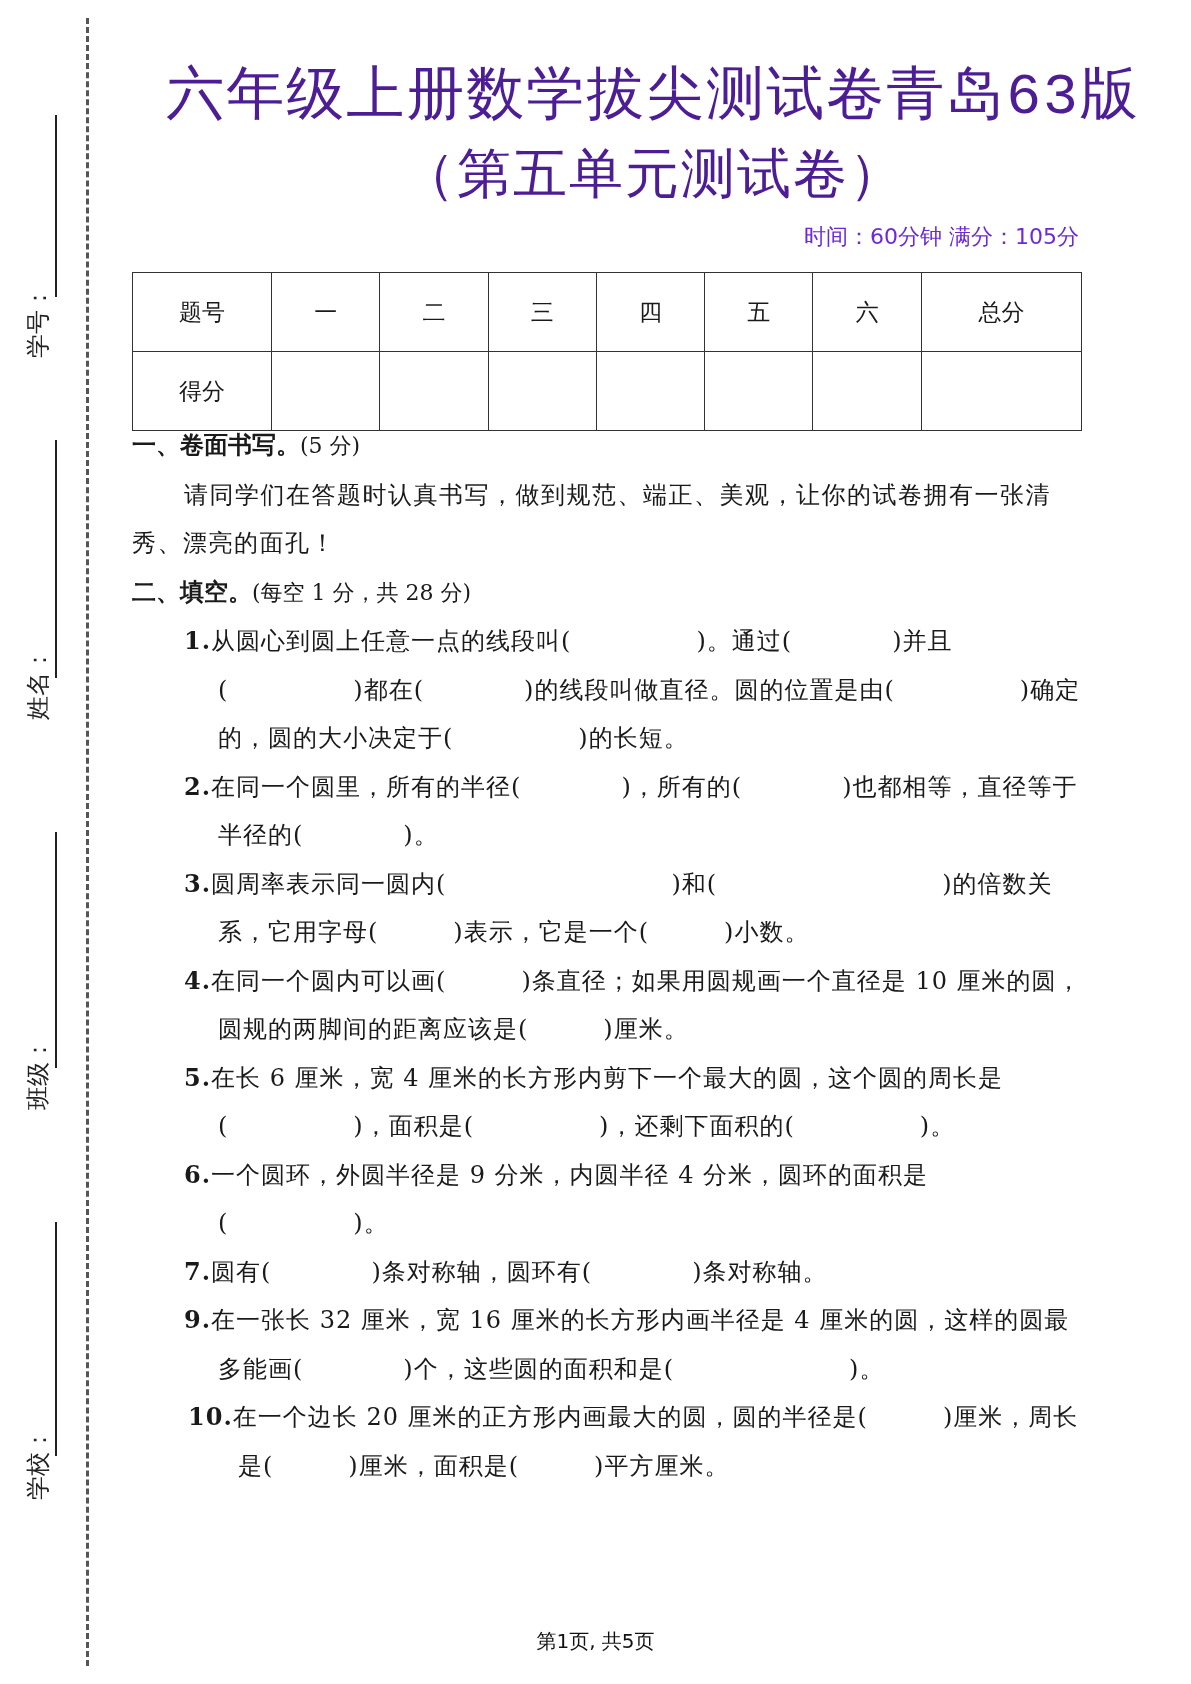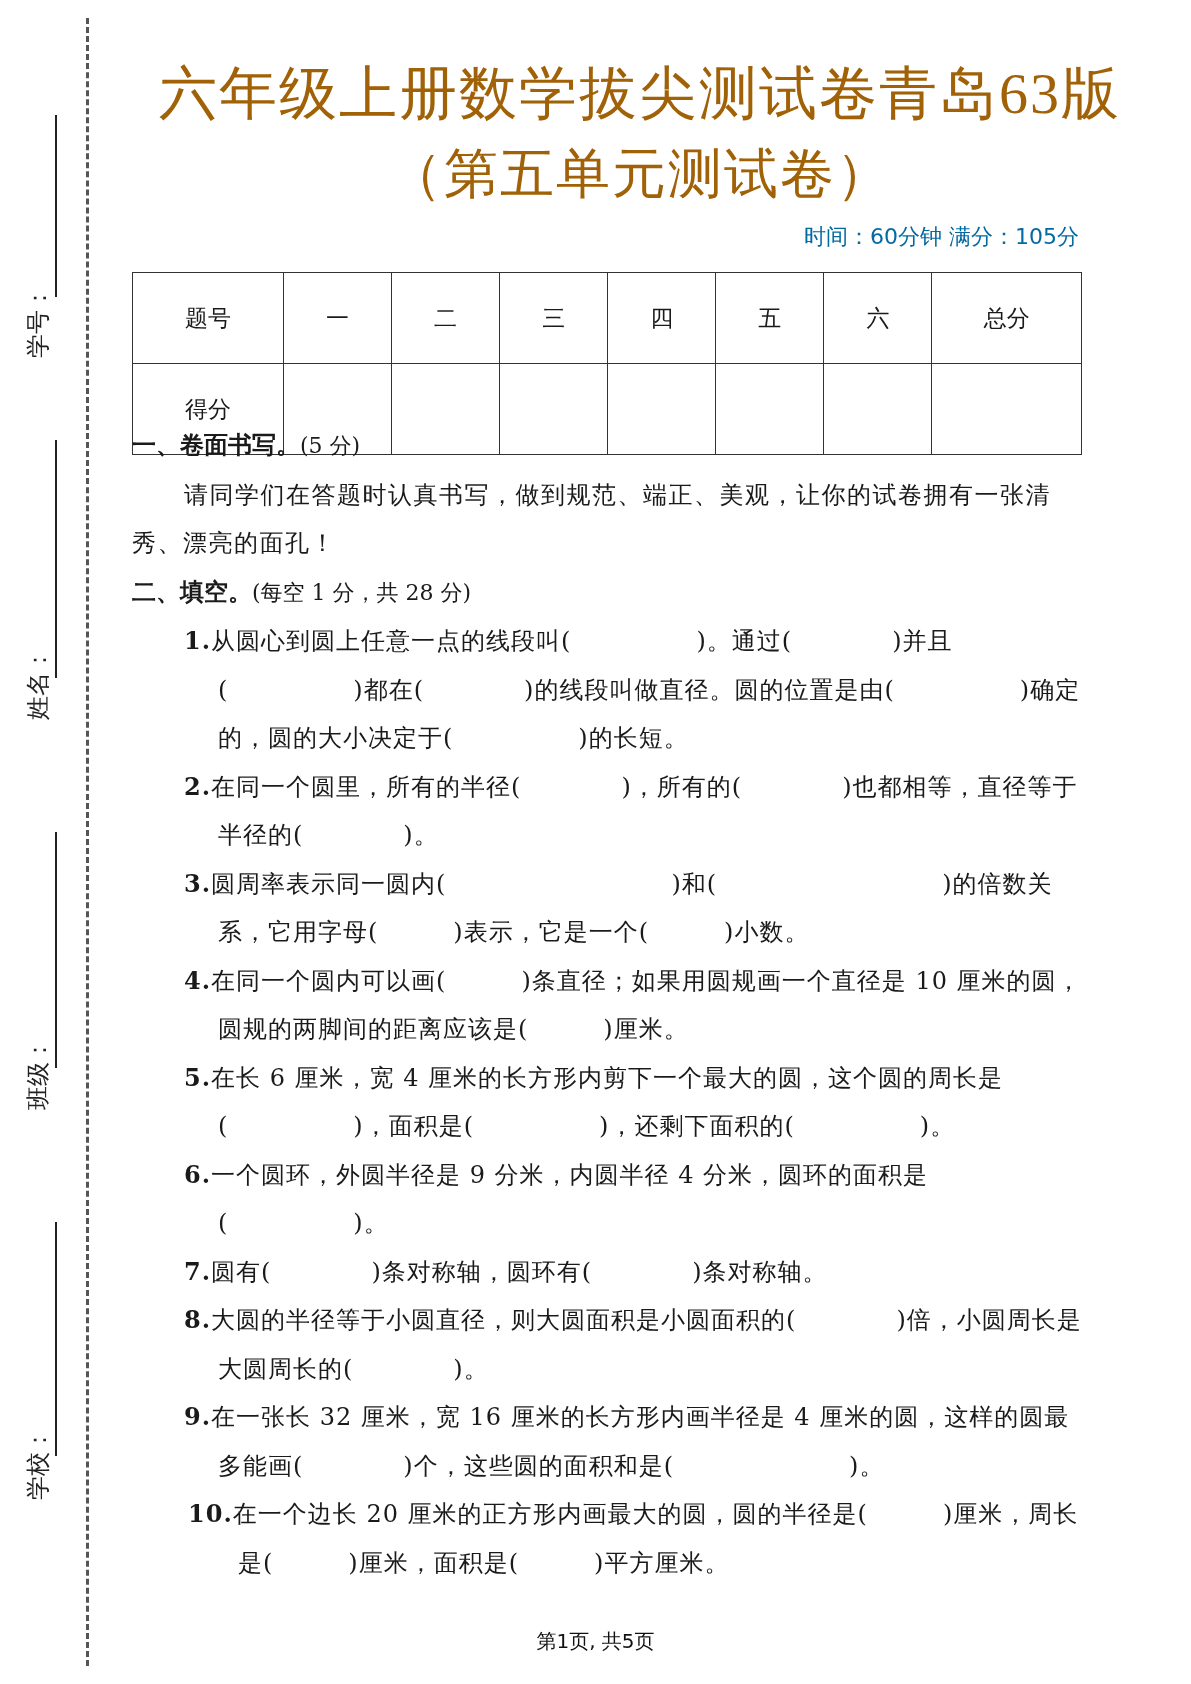--- a/index.html
+++ b/index.html
@@ -14,38 +14,38 @@
     .side-label {
       position: absolute; left: 22px; width: 40px;
       font-family: "DejaVu Sans", "Liberation Sans", sans-serif;
       font-size: 24px; color: #222;
       transform: rotate(-90deg); transform-origin: center center;
       white-space: nowrap; text-align: center;
     }
     .side-rule { position: absolute; left: 55px; width: 2px; background: #222; }
 
     .title {
-      position: absolute; left: 120px; width: 1040px; text-align: center;
-      font-family: Liberation Serif, serif;
-      color: #a16207;
+      position: absolute; left: 133px; width: 1040px; text-align: center;
+      font-family: Liberation Mono, monospace;
+      color: #4c1d95;
     }
     .title-main { top: 55px; font-size: 58px; letter-spacing: 2px; }
     .title-sub { top: 138px; font-size: 54px; letter-spacing: 2px; }
     .meta {
       position: absolute; right: 112px; top: 222px;
-      font-family: "DejaVu Sans", "Liberation Sans", sans-serif; font-size: 22px; color: #0369a1;
+      font-family: "DejaVu Sans", "Liberation Sans", sans-serif; font-size: 22px; color: #6d28d9;
     }
 
     table.score {
       position: absolute; left: 132px; top: 272px; width: 950px;
       border-collapse: collapse;
       font-family: "DejaVu Sans", "Liberation Sans", sans-serif; font-size: 23px;
     }
     table.score td {
-      border: 1.5px solid #333; height: 54px; text-align: center; padding: 18px;
+      border: 1.5px solid #333; height: 54px; text-align: center; padding: 12px;
     }
     table.score td.first { width: 114px; }
 
     .content {
       position: absolute; left: 132px; top: 421px; width: 955px;
       font-size: 24px; line-height: 48.5px;
     }
     .section-head { font-weight: bold; font-family: "DejaVu Sans", "Liberation Sans", sans-serif; }
     .section-head .note { font-weight: normal; font-family: "DejaVu Serif", serif; font-size: 22px; }
     .para { text-indent: 52px; letter-spacing: 1.5px; }
@@ -114,18 +114,17 @@
     <span>二、填空。</span><span class="note">(每空 1 分，共 28 分)</span>
   </div>
 
   <div class="q"><span class="num">1.</span><span>从圆心到圆上任意一点的线段叫(　　　　　)。通过(　　　　)并且(　　　　　)都在(　　　　)的线段叫做直径。圆的位置是由(　　　　　)确定的，圆的大小决定于(　　　　　)的长短。</span></div>
   <div class="q"><span class="num">2.</span><span>在同一个圆里，所有的半径(　　　　)，所有的(　　　　)也都相等，直径等于半径的(　　　　)。</span></div>
   <div class="q"><span class="num">3.</span><span>圆周率表示同一圆内(　　　　　　　　　)和(　　　　　　　　　)的倍数关系，它用字母(　　　)表示，它是一个(　　　)小数。</span></div>
   <div class="q"><span class="num">4.</span><span>在同一个圆内可以画(　　　)条直径；如果用圆规画一个直径是 10 厘米的圆，圆规的两脚间的距离应该是(　　　)厘米。</span></div>
   <div class="q"><span class="num">5.</span><span>在长 6 厘米，宽 4 厘米的长方形内剪下一个最大的圆，这个圆的周长是(　　　　　)，面积是(　　　　　)，还剩下面积的(　　　　　)。</span></div>
   <div class="q"><span class="num">6.</span><span>一个圆环，外圆半径是 9 分米，内圆半径 4 分米，圆环的面积是(　　　　　)。</span></div>
   <div class="q"><span class="num">7.</span><span>圆有(　　　　)条对称轴，圆环有(　　　　)条对称轴。</span></div>
-  <div class="q"><span class="num">8.</span><span>大圆的半径等于小圆直径，则大圆面积是小圆面积的(　　　　)倍，小圆周长是大圆周长的(　　　　)。</span></div>
   <div class="q"><span class="num">9.</span><span>在一张长 32 厘米，宽 16 厘米的长方形内画半径是 4 厘米的圆，这样的圆最多能画(　　　　)个，这些圆的面积和是(　　　　　　　)。</span></div>
   <div class="q wide"><span class="num">10.</span><span>在一个边长 20 厘米的正方形内画最大的圆，圆的半径是(　　　)厘米，周长是(　　　)厘米，面积是(　　　)平方厘米。</span></div>
 </div>
 
 <div class="footer">第1页, 共5页</div>
 
 </body></html>

